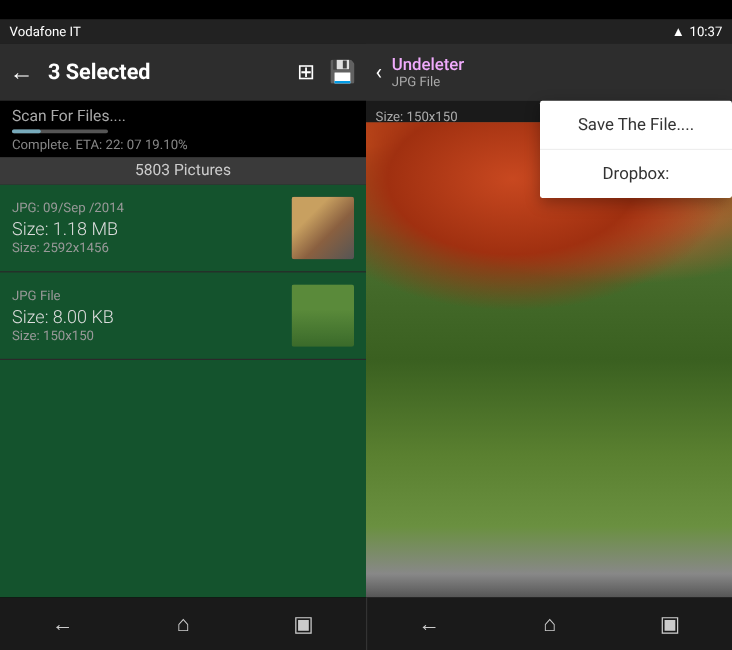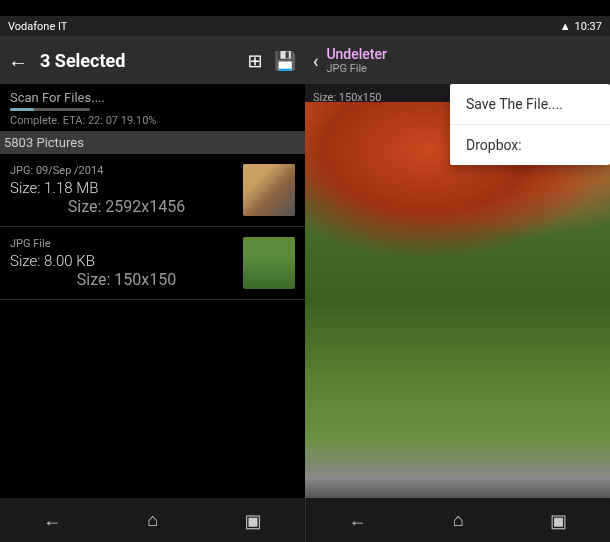--- a/index.html
+++ b/index.html
@@ -103,30 +103,31 @@
       width: 30%;
     }
     .scan-status {
       color: #888;
       font-size: 11px;
     }
 
     
     .pictures-header {
       background: #3a3a3a;
+      text-align: center;
       color: #ccc;
       font-size: 13px;
-      padding: 4px 4px;
+      padding: 4px 16px;
     }
 
     
     .file-list {
       flex: 1;
       overflow-y: auto;
-      background: #000000;
+      background: #14532d;
     }
     .file-item {
       display: flex;
       align-items: center;
       padding: 10px 10px;
       border-bottom: 1px solid #2a2a2a;
       cursor: pointer;
     }
     .file-info {
       flex: 1;
@@ -136,22 +137,21 @@
       font-size: 11px;
       margin-bottom: 2px;
     }
     .file-size-main {
       color: #ddd;
       font-size: 15px;
       font-weight: 300;
     }
     .file-size-dim {
       color: #999;
-      font-size: 16px;
-      text-align: center;
+      font-size: 11px;
     }
     .file-thumb {
       width: 52px;
       height: 52px;
       background: #444;
       border-radius: 2px;
       overflow: hidden;
       display: flex;
       align-items: center;
       justify-content: center;
@@ -237,20 +237,21 @@
       z-index: 100;
       box-shadow: 0 4px 12px rgba(0,0,0,0.3);
       border-radius: 2px;
     }
     .dropdown-item {
       padding: 12px 16px;
       color: #333;
       font-size: 14px;
       cursor: pointer;
       border-bottom: 1px solid #eee;
+      text-align: center;
     }
     .dropdown-item:last-child {
       border-bottom: none;
     }
 
     
     .nav-bar {
       display: flex;
       background: #1a1a1a;
       height: 44px;

